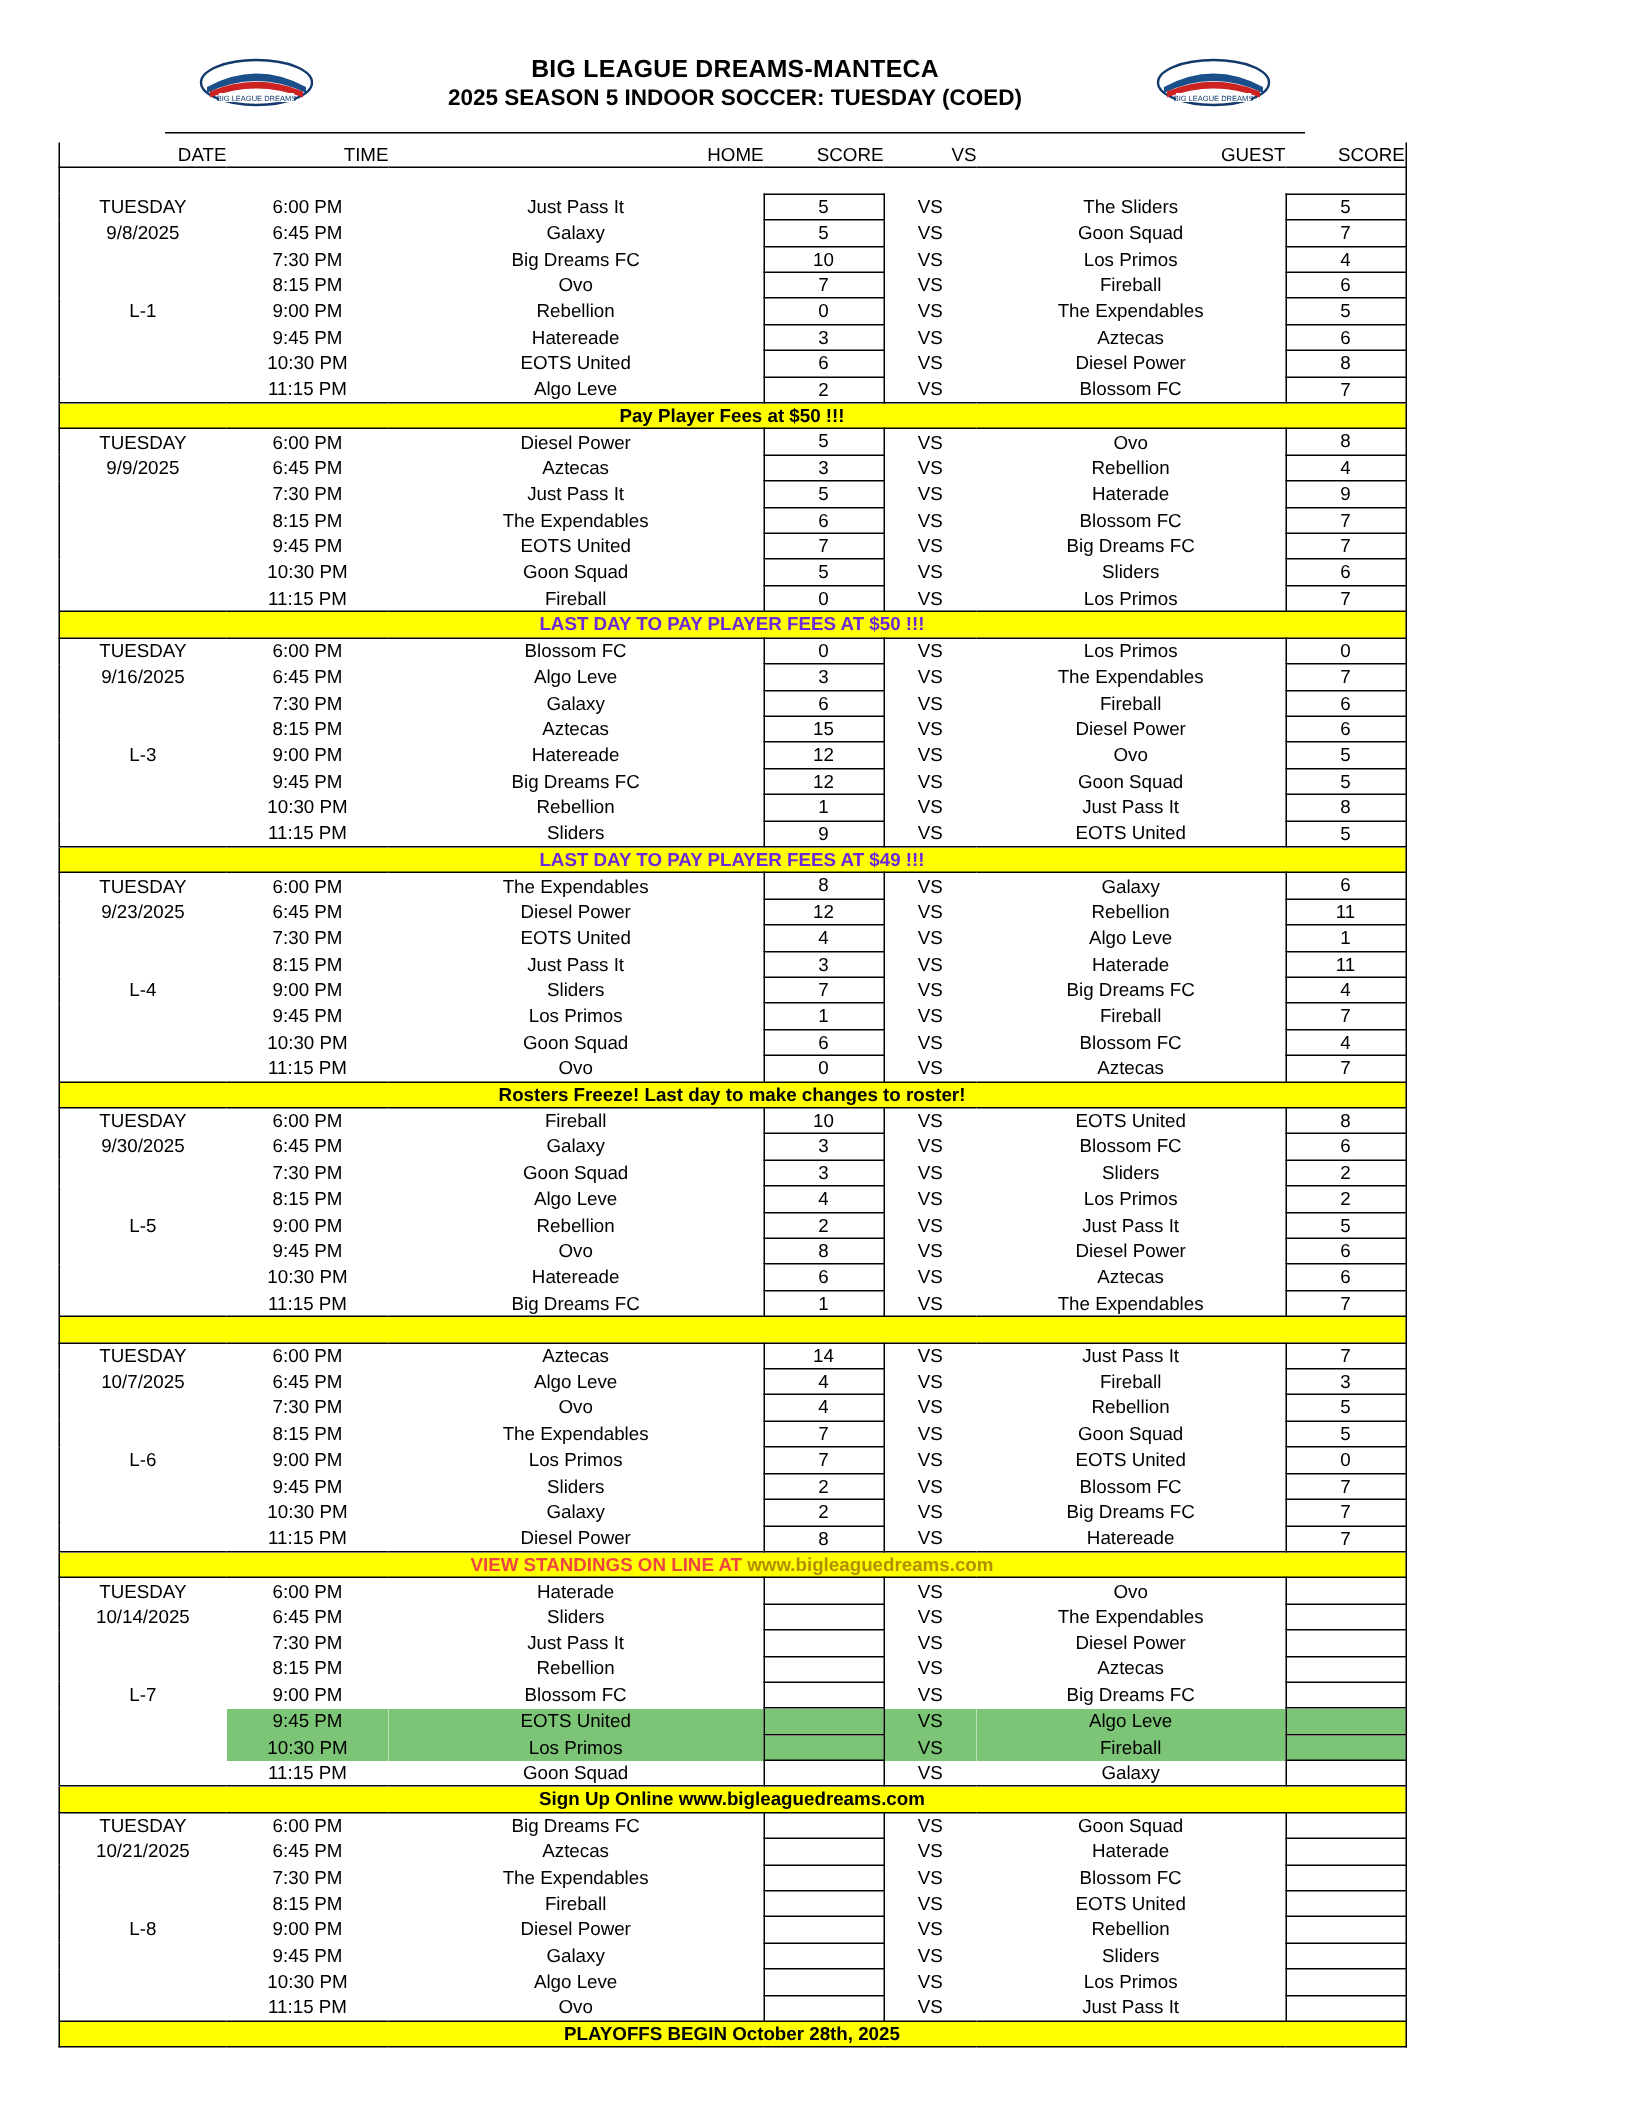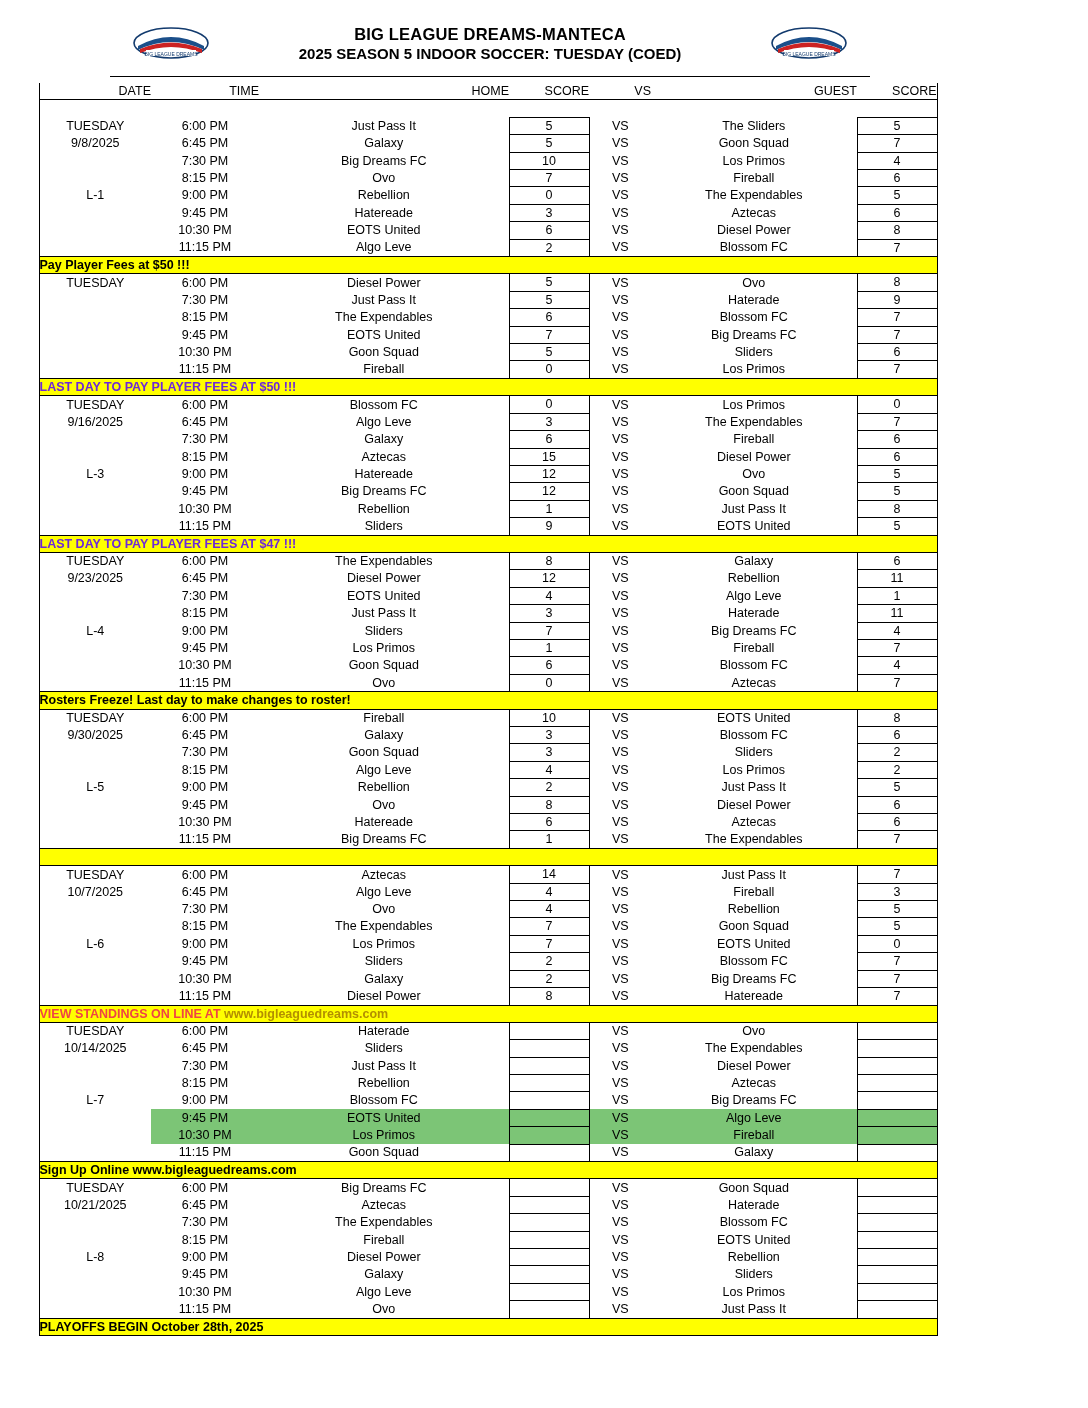--- a/index.html
+++ b/index.html
@@ -12,21 +12,21 @@
     height: 1408px;
     font-family: "Liberation Sans", sans-serif;
     color: #000000;
     font-size: 12px;
   }
   .page {
     position: relative;
     width: 976px;
     height: 1408px;
     box-sizing: border-box;
-    padding: 10px 14px 0 14px;
+    padding: 22px 14px 0 14px;
   }
   
   .header {
     position: relative;
     height: 62px;
     margin: 4px 92px 0 96px;
     border-bottom: 1px solid #000;
   }
   .header-titles {
     text-align: center;
@@ -93,21 +93,21 @@
   .score-cell {
     border: 1px solid #000;
     text-align: center;
   }
   .game-row td { }
   .outer-l { border-left: 1px solid #000; }
   .outer-r { border-right: 1px solid #000; }
 
   .banner td {
     background: #ffff00;
-    text-align: left;
+    text-align: center;
     font-weight: bold;
     font-size: 12.5px;
     border-top: 1px solid #000;
     border-bottom: 1px solid #000;
     border-left: 1px solid #000;
     border-right: 1px solid #000;
     height: 16px;
   }
   .banner.empty td { font-weight: normal; }
   .banner.link td { color: #b38f00; }
@@ -261,20 +261,29 @@
         <tr class="game-row">
           <td class="c outer-l">TUESDAY</td>
           <td class="c">6:00 PM</td>
           <td class="c">Diesel Power</td>
           <td class="score-cell">5</td>
           <td class="c">VS</td>
           <td class="c">Ovo</td>
           <td class="score-cell outer-r">8</td>
         </tr>
         <tr class="game-row">
+          <td class="c outer-l">9/9/2025</td>
+          <td class="c">6:45 PM</td>
+          <td class="c">Aztecas</td>
+          <td class="score-cell">3</td>
+          <td class="c">VS</td>
+          <td class="c">Rebellion</td>
+          <td class="score-cell outer-r">4</td>
+        </tr>
+        <tr class="game-row">
           <td class="c outer-l"></td>
           <td class="c">7:30 PM</td>
           <td class="c">Just Pass It</td>
           <td class="score-cell">5</td>
           <td class="c">VS</td>
           <td class="c">Haterade</td>
           <td class="score-cell outer-r">9</td>
         </tr>
         <tr class="game-row">
           <td class="c outer-l"></td>
@@ -381,21 +390,21 @@
         <tr class="game-row">
           <td class="c outer-l"></td>
           <td class="c">11:15 PM</td>
           <td class="c">Sliders</td>
           <td class="score-cell">9</td>
           <td class="c">VS</td>
           <td class="c">EOTS United</td>
           <td class="score-cell outer-r">5</td>
         </tr>
         <tr class="banner red">
-          <td colspan="7">LAST DAY TO PAY PLAYER FEES AT $47 !!!</td>
+          <td colspan="7">LAST DAY TO PAY PLAYER FEES AT $49 !!!</td>
         </tr>
         <tr class="game-row">
           <td class="c outer-l">TUESDAY</td>
           <td class="c">6:00 PM</td>
           <td class="c">The Expendables</td>
           <td class="score-cell">8</td>
           <td class="c">VS</td>
           <td class="c">Galaxy</td>
           <td class="score-cell outer-r">6</td>
         </tr>

